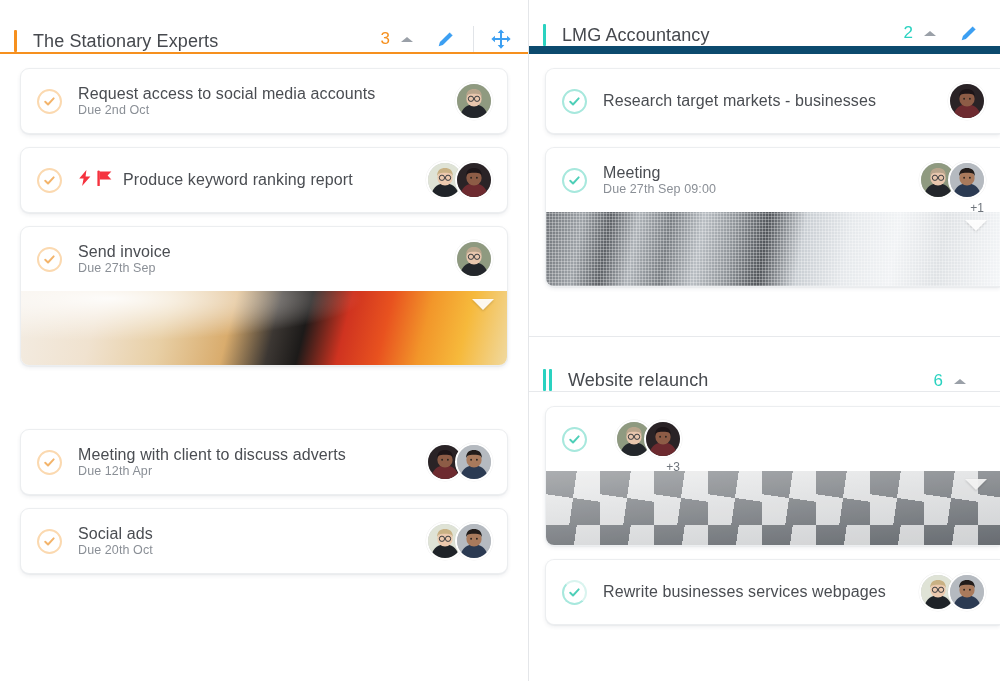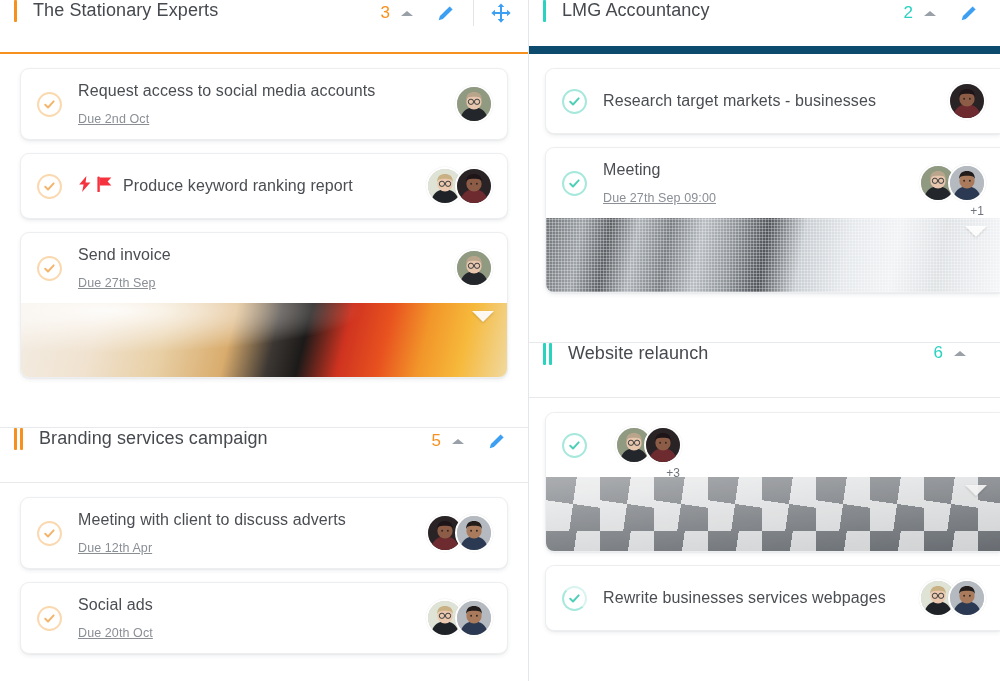--- a/index.html
+++ b/index.html
@@ -13,21 +13,21 @@
 
   .board { display: flex; width: 1000px; height: 681px; position: relative; }
   .col { position: relative; height: 681px; background: #fff; }
   .col-left  { width: 528px; }
   .col-divider { width: 1px; background: #e4e6e9; height: 681px; flex: 0 0 1px; }
   .col-right { width: 471px; overflow: hidden; }
 
   
   .proj-header {
     height: 54px;
-    display: flex; align-items: flex-start;
+    display: flex; align-items: flex-end;
     padding: 0 14px 0 14px;
     background: #fff;
     position: relative;
   }
   .proj-header.main.orange { border-bottom: 2px solid #f6901e; }
   .proj-header.main.teal   { border-bottom: 8px solid #0c4a6e; }
   .proj-header.sub {
     border-top: 1px solid #e7e9ec;
     border-bottom: 1px solid #e7e9ec;
     height: 56px;
@@ -96,21 +96,21 @@
   .check.teal.partial { border-color: #a7e8dd; border-top-color: #d9f4ef; border-right-color:#d9f4ef; }
   .check svg { display: block; }
 
   .card-text { flex: 1 1 auto; min-width: 0; display: flex; flex-direction: column; justify-content: center; }
   .title-row { display: flex; align-items: center; gap: 0; }
   .flag-icons { display: flex; align-items: center; margin-right: 10px; flex: 0 0 auto; gap: 4px; }
   .task-title {
     font-size: 16px; color: #4a4d52; font-weight: 400;
     white-space: nowrap; letter-spacing: .1px;
   }
-  .task-due { font-size: 12.5px; color: #8a8f96; margin-top: 12px; letter-spacing: .1px; text-decoration: underline; }
+  .task-due { font-size: 12.5px; color: #8a8f96; margin-top: 0; letter-spacing: .1px; }
 
   
   .avatars { flex: 0 0 auto; display: flex; align-items: center; margin-left: 12px; position: relative; }
   .avatar {
     width: 38px; height: 38px; border-radius: 50%;
     background: #c9ccd1; border: 2px solid #fff;
     margin-left: -9px; overflow: hidden; position: relative;
     box-shadow: 0 0 0 .5px rgba(0,0,0,.06);
   }
   .avatar:first-child { margin-left: 0; }
@@ -294,37 +294,20 @@
                 </svg>
               </div>
             </div>
           </div>
           <div class="attach pencils">
             <div class="collapse-tri"></div>
           </div>
         </div>
       </div>
       <div class="gap"></div>
-      <div class="proj-header sub orange">
-        <div class="bars orange">
-          <span></span>
-          <span></span>
-        </div>
-        <div class="proj-title">Branding services campaign</div>
-        <div class="hdr-right">
-          <div class="count orange">5</div>
-          <div class="chev"></div>
-          <div class="icon-btn pencil">
-            <svg width="22" height="22" viewBox="0 0 24 24">
-              <path d="M4 20 L5.4 15.4 L16.2 4.6 L19.4 7.8 L8.6 18.6 Z" fill="#3c9ff2"></path>
-              <path d="M16.2 4.6 L19.4 7.8" fill="none" stroke="#ffffff" stroke-width="0.9" stroke-linecap="round" stroke-linejoin="round"></path>
-            </svg>
-          </div>
-        </div>
-      </div>
       <div class="cards">
         <div class="card">
           <div class="card-body">
             <div class="check">
               <svg width="13" height="13" viewBox="0 0 14 14">
                 <path d="M2.4 7.3 L5.4 10.2 L11.5 3.6" fill="none" stroke="#f3b46b" stroke-width="2.1" stroke-linecap="round" stroke-linejoin="round"></path>
               </svg>
             </div>
             <div class="card-text">
               <div class="title-row">

